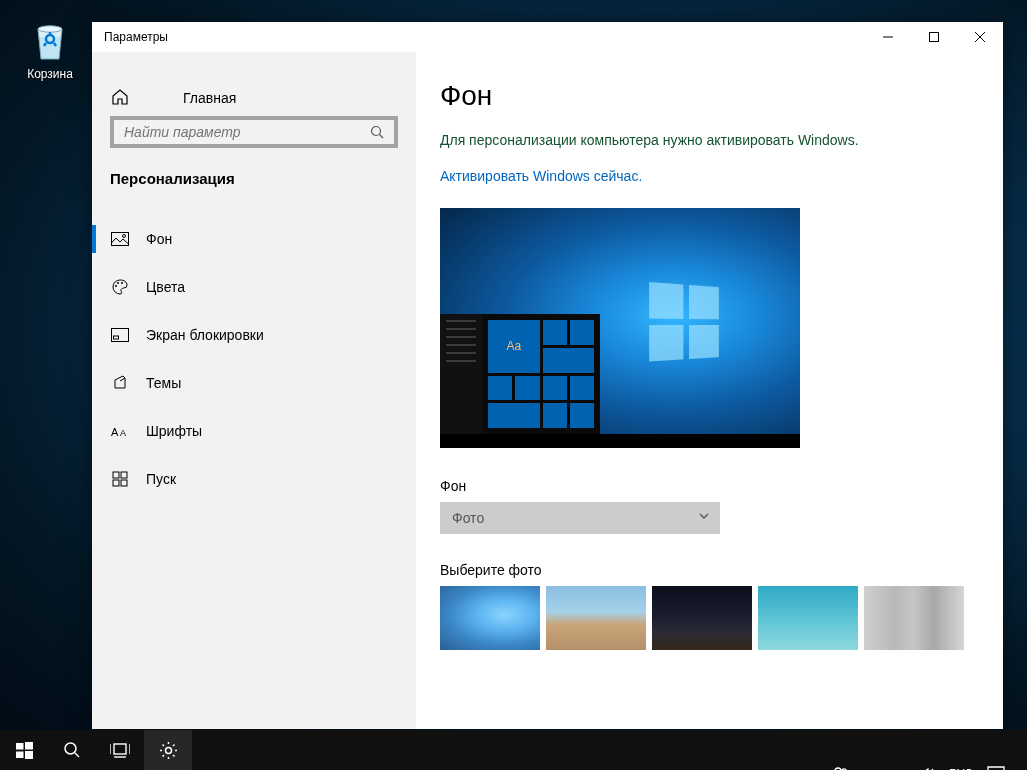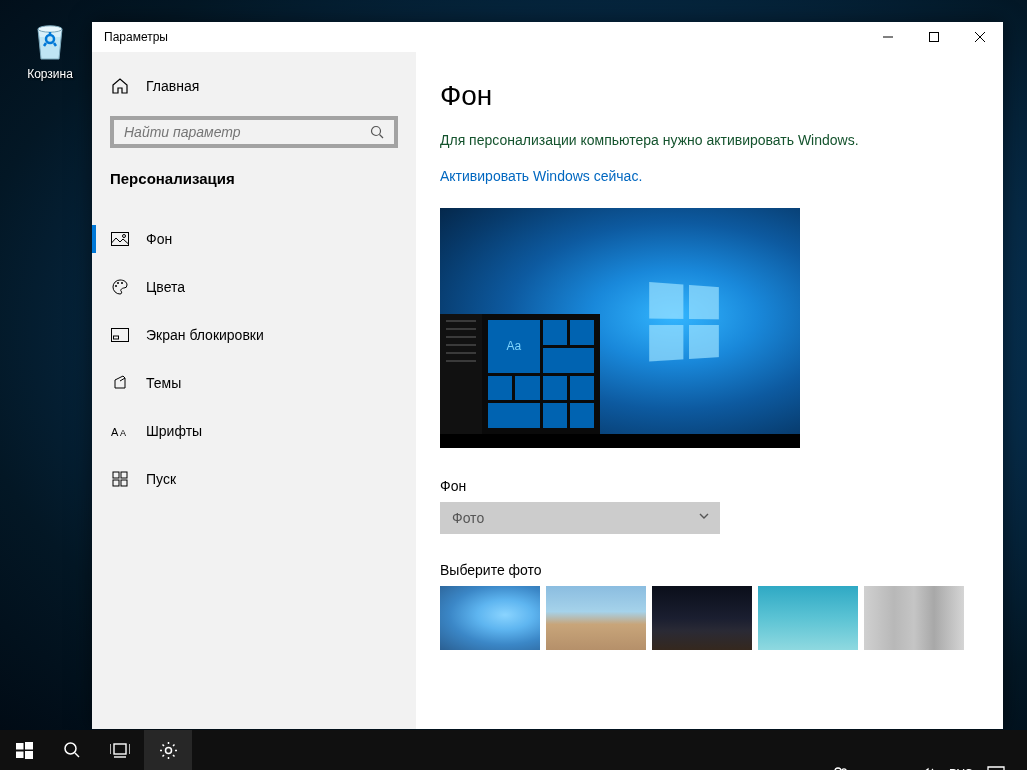--- a/index.html
+++ b/index.html
@@ -21,21 +21,21 @@
   box-shadow:0 0 20px rgba(0,0,0,.5);
 }
 .titlebar { height:30px; display:flex; align-items:center; padding-left:12px; font-size:12px; color:#000; }
 .titlebar .title { flex:1; }
 .caption-btn { width:46px; height:30px; display:flex; align-items:center; justify-content:center; cursor:pointer; }
 
 .window-body { flex:1; display:flex; overflow:hidden; }
 .sidebar { width:324px; background:#f2f2f2; padding-top:14px; display:flex; flex-direction:column; }
 .content { flex:1; background:#fff; padding:28px 24px 12px 24px; overflow:auto; }
 
-.sidebar-row { display:flex; align-items:center; height:46px; padding:0 18px; font-size:14px; color:#000; cursor:pointer; }
+.sidebar-row { display:flex; align-items:flex-end; height:46px; padding:0 18px; font-size:14px; color:#000; cursor:pointer;gap:37px; }
 .sidebar-row .ic { width:20px; display:flex; justify-content:center; margin-right:16px; }
 .sidebar-home { height:40px; }
 .search-wrap { margin:10px 18px 16px 18px; height:32px; border:4px solid #a3a3a3; display:flex; align-items:center; padding:0 10px; }
 .search-wrap input { flex:1; border:none; outline:none; font-size:14px; background:transparent; font-style:italic; color:#555; }
 .cat-head { font-size:15px; font-weight:600; padding:6px 18px 18px 18px; }
 .nav-items { margin-top:10px; }
 .nav-item { display:flex; align-items:center; height:48px; padding:0 18px; font-size:14px; cursor:pointer; position:relative; }
 .nav-item.active::before { content:""; position:absolute; left:0; top:10px; bottom:10px; width:4px; background:#0078d7; }
 .nav-item .ic { width:20px; display:flex; justify-content:center; margin-right:16px; color:#000; }
 
@@ -55,21 +55,21 @@
     linear-gradient(#9be1ff,#9be1ff) left 0 top 40px/34px 34px no-repeat,
     linear-gradient(#9be1ff,#9be1ff) left 40px top 40px/34px 34px no-repeat;
   transform:perspective(220px) rotateY(22deg); opacity:.7;
 }
 .preview-taskbar { position:absolute; left:0; bottom:0; height:14px; width:100%; background:#000; }
 .preview-start { position:absolute; left:0; bottom:14px; width:160px; height:120px; background:#0a0a0a; display:flex; }
 .preview-start-left { width:42px; background:#111; padding:6px 6px; display:flex; flex-direction:column; gap:6px; }
 .preview-start-left .ln { height:2px; background:#3a3a3a; }
 .preview-tiles { flex:1; padding:6px; display:grid; grid-template-columns:repeat(4,1fr); grid-template-rows:repeat(4,1fr); gap:3px; }
 .tile { background:#0063b1; }
-.tile.big { grid-column:span 2; grid-row:span 2; display:flex; align-items:center; justify-content:center; color:#7dd3fc; font-size:12px; }
+.tile.big { grid-column:span 2; grid-row:span 2; display:flex; align-items:center; justify-content:center; color:#fdba74; font-size:12px; }
 .tile.wide { grid-column:span 2; }
 
 .field-label { font-size:14px; margin-bottom:8px; }
 .select-box { width:280px; height:32px; background:#ccc; color:#555; display:flex; align-items:center; padding:4px 12px; font-size:14px; position:relative; margin-bottom:28px; }
 .select-box .chev { position:absolute; right:10px; top:8px; }
 
 .thumbs { display:flex; gap:6px; }
 .thumb { width:100px; height:64px; cursor:pointer; position:relative; overflow:hidden; }
 .thumb.t1 { background:radial-gradient(ellipse at 65% 45%,#8ad4ff 0%,#5eb5f0 30%,#3b87c7 60%,#2a5f92 100%); }
 .thumb.t2 { background:linear-gradient(#8bbde0 0%,#a5d2ea 40%,#c8a57a 60%,#b5906a 100%); }

